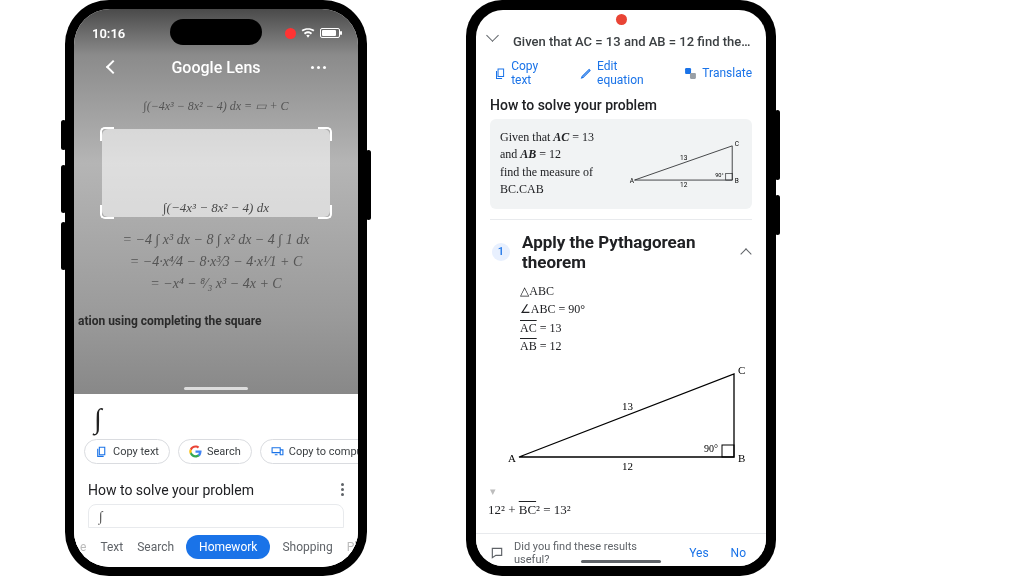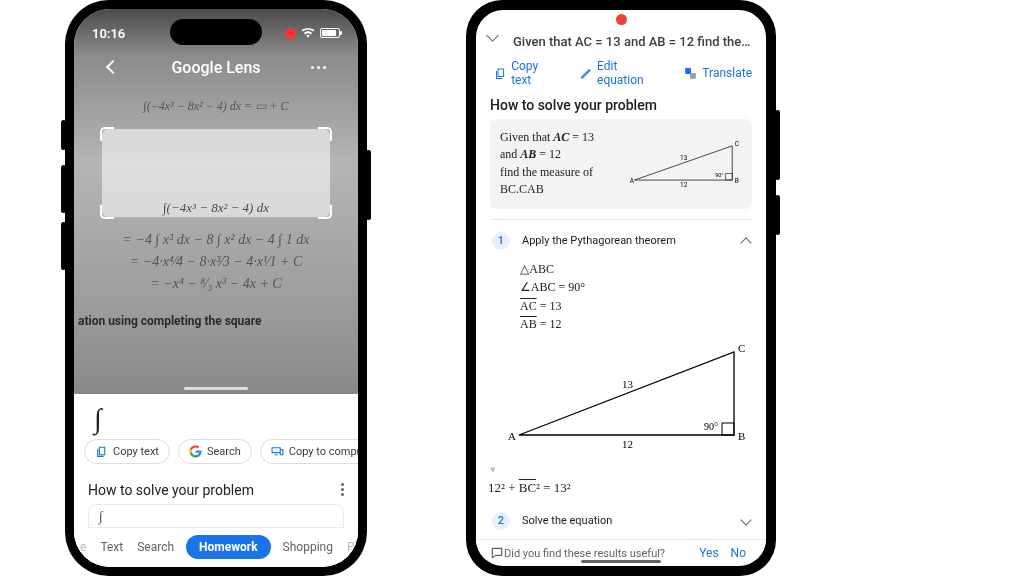--- a/index.html
+++ b/index.html
@@ -59,21 +59,21 @@
   .chip-row { display:flex; gap:8px; padding:0 10px 10px 10px; overflow:hidden;}
   .chip { border:1px solid #dadce0; border-radius:18px; padding:5px 10px; font-size:11px; color:#3c4043; display:flex; align-items:center; gap:5px; white-space:nowrap;}
   .chip .ic { width:13px; height:13px; }
   .g-icon { width:13px;height:13px;}
   .section-title { font-size:14px; color:#202124; padding:8px 14px 6px 14px; display:flex; justify-content:space-between; align-items:center;}
   .section-title .vdots { display:flex; flex-direction:column; gap:2px;}
   .section-title .vdots span{width:3px;height:3px;background:#5f6368;border-radius:50%;}
   .p1-cardstub { margin:0 14px; height:24px; border:1px solid #e8eaed; border-top-left-radius:8px;border-top-right-radius:8px; overflow:hidden; padding:4px 10px; font-family:"Times New Roman",serif; color:#555; font-size:14px;}
   .p1-tabs { position:absolute; bottom:4px; left:0; right:0; height:32px; display:flex; align-items:center; gap:10px; padding:0 4px; background:#fff; font-size:12px; color:#5f6368;}
   .p1-tabs .tab { padding:5px 2px; }
-  .p1-tabs .tab.active { background:#1a73e8; color:#fff; border-radius:15px; padding:5px 13px; font-weight:700;}
+  .p1-tabs .tab.active { background:#1a73e8; color:#fff; border-radius:15px; padding:5px 13px; font-weight:400;}
   .p1-tabs .tab.faded { color:#bbb; }
 
   
   .phone2 {
     position:absolute; left:466px; top:0; width:310px; height:576px;
     background:#000; border-radius:36px; padding:10px;
   }
   .phone2 .side-btn { position:absolute; background:#000; border-radius:3px; }
   .phone2 .side-r1 { right:-4px; top:110px; width:5px; height:70px; }
   .phone2 .side-r2 { right:-4px; top:195px; width:5px; height:40px; }
@@ -88,32 +88,32 @@
   .p2-actions .act .ic { width:13px;height:13px; }
   .p2-h2 { font-size:14px; color:#202124; padding:0 14px 6px 14px; font-weight:500;}
   .problem-card { margin:0 14px 10px 14px; background:#f1f3f4; border-radius:6px; padding:10px 10px; display:flex; gap:8px;}
   .problem-card .ptxt { font-family:"Times New Roman",serif; font-size:12px; line-height:1.45; flex:0 0 120px;}
   .problem-card .ptxt b { font-weight:bold; font-style:italic;}
   .problem-card svg { flex:1; }
   .hr { height:1px; background:#e8eaed; margin:4px 14px 2px 14px;}
   .step { margin:4px 14px 0 14px;}
   .step-head { display:flex; align-items:center; gap:12px; padding:8px 2px;}
   .step-num { width:18px;height:18px;border-radius:50%;background:#e8f0fe;color:#1a73e8;display:flex;align-items:center;justify-content:center;font-size:11px;font-weight:500;}
-  .step-title { flex:1; font-size:11px; font-weight:400; color:#202124;}
+  .step-title { flex:1; font-size:17px; font-weight:700; color:#202124;}
   .step-chev { width:8px;height:8px;border-left:1.5px solid #5f6368;border-bottom:1.5px solid #5f6368;}
   .step-chev.up { transform:rotate(135deg); margin-top:4px;}
   .step-chev.down { transform:rotate(-45deg); margin-top:-2px;}
   .step-body { padding:2px 4px 8px 30px;}
   .facts { font-family:"Times New Roman",serif; font-size:12px; line-height:1.55;}
   .facts .ov { text-decoration:overline;}
   .bigtri { margin:6px 0 2px -16px;}
   .pyth { font-family:"Times New Roman",serif; font-size:13px; padding:4px 0 6px 12px;}
   .pyth .ov { text-decoration:overline;font-family:Liberation Serif, serif;}
   .step2 { margin-top:2px;}
-  .p2-foot { position:absolute; bottom:6px; left:0; right:0; padding:6px 14px 0 14px; border-top:1px solid #e8eaed; display:flex; align-items:center; background:#fff;}
+  .p2-foot { position:absolute; bottom:0; left:0; right:0; padding:6px 14px 0 14px; border-top:1px solid #e8eaed; display:flex; align-items:center; gap:10px; background:#fff;}
   .p2-foot .fb { width:14px;height:14px; }
   .p2-foot .q2 { font-size:11px; color:#5f6368; flex:1;}
   .p2-foot .yn { color:#1a73e8; font-size:12px; padding:0 6px;}
   .p2-homebar { position:absolute; bottom:3px; left:50%; transform:translateX(-50%); width:80px;height:3px;background:#5f6368;border-radius:2px;}
   .gray-arrow { color:#bdbdbd; font-size:11px; padding-left:14px;}
 </style>
 </head>
 <body>
 
 <div class="stage">

